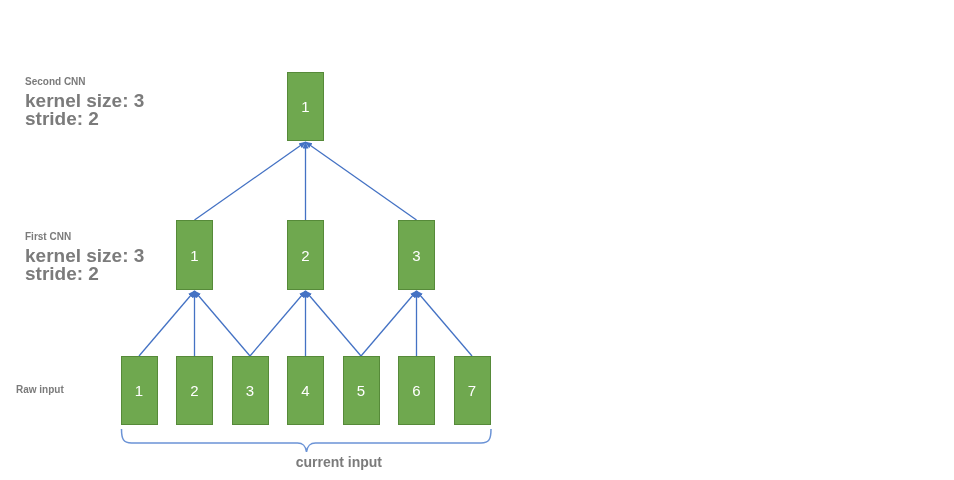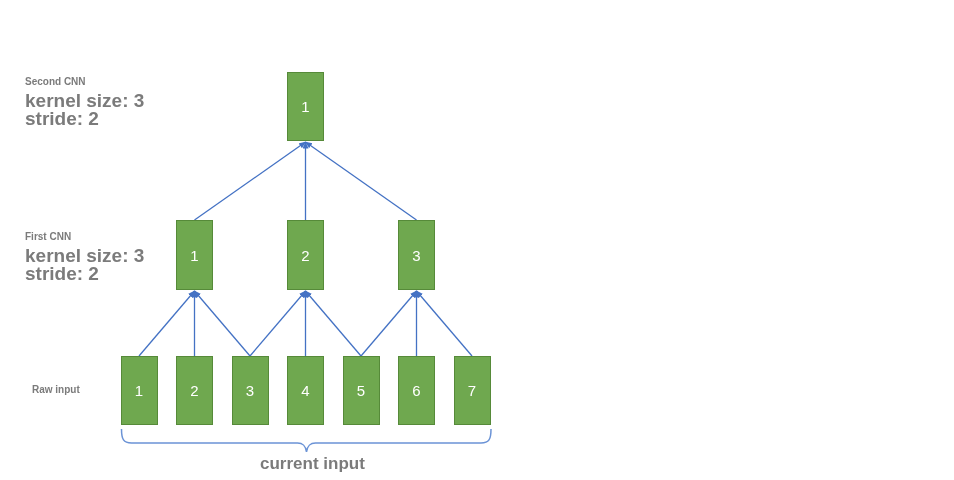--- a/index.html
+++ b/index.html
@@ -11,22 +11,22 @@
   .box {
     position:absolute; width:37px; height:69px; box-sizing:border-box;
     background:var(--box-fill,#6FA84F); border:1px solid var(--box-border,#568A39);
     display:flex; align-items:center; justify-content:center;
     color:var(--box-text,#ffffff); font-size:15px;
   }
   .label-block { position:absolute; color:var(--label-color,#7B7B7B); }
   .label-title { font-weight:bold; font-size:10px; line-height:20px; white-space:nowrap; }
   .label-sub   { font-weight:bold; font-size:19px; line-height:18px; white-space:nowrap; }
   .brace-label {
-    position:absolute; left:260px; top:454px; width:140px; text-align:left;
-    font-weight:bold; font-size:17px; color:var(--label-color,#7B7B7B);
+    position:absolute; left:242px; top:454px; width:140px; text-align:right;
+    font-weight:bold; font-size:14px; color:var(--label-color,#7B7B7B);
   }
 </style>
 </head>
 <body>
 
 <div class="stage">
 
   <svg class="wires" viewBox="0 0 954 480">
     <defs>
       <marker id="arrowhead" markerWidth="9" markerHeight="8" refX="6.5" refY="3" orient="auto" markerUnits="userSpaceOnUse">
@@ -55,21 +55,21 @@
     <div class="label-sub">kernel size: 3</div>
     <div class="label-sub">stride: 2</div>
   </div>
 
   <div class="label-block" style="left:25px; top:227px">
     <div class="label-title">First CNN</div>
     <div class="label-sub">kernel size: 3</div>
     <div class="label-sub">stride: 2</div>
   </div>
 
-  <div class="label-block" style="left:32px; top:380px">
+  <div class="label-block" style="left:16px; top:380px">
     <div class="label-title">Raw input</div>
   </div>
 
   <div class="box" style="left:287px; top:72px">1</div>
 
   <div class="box" style="left:176px; top:220px; height:70px">1</div>
   <div class="box" style="left:287px; top:220px; height:70px">2</div>
   <div class="box" style="left:398px; top:220px; height:70px">3</div>
 
   <div class="box" style="left:120.5px; top:356px">1</div>

